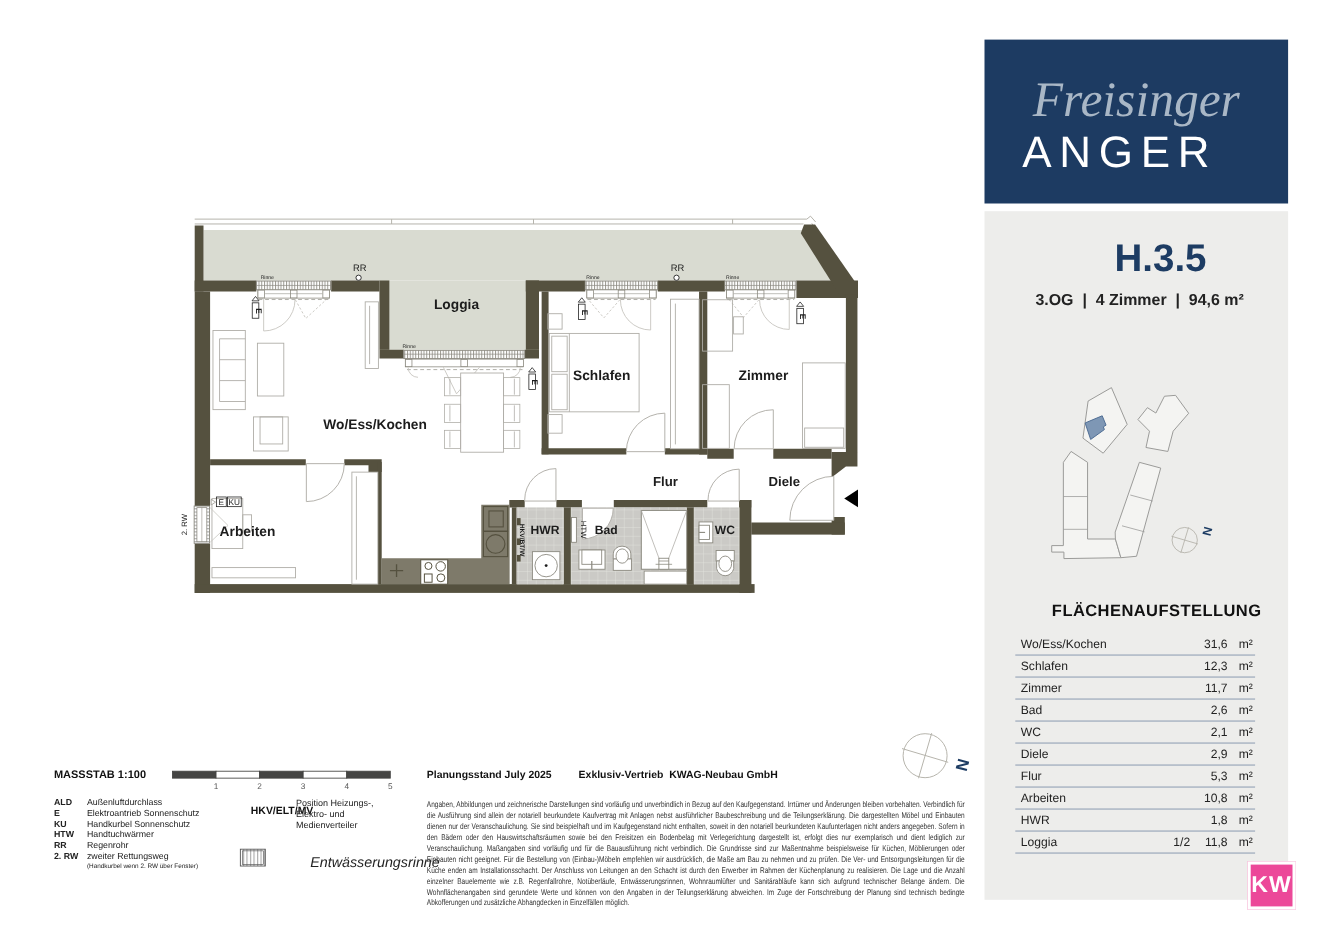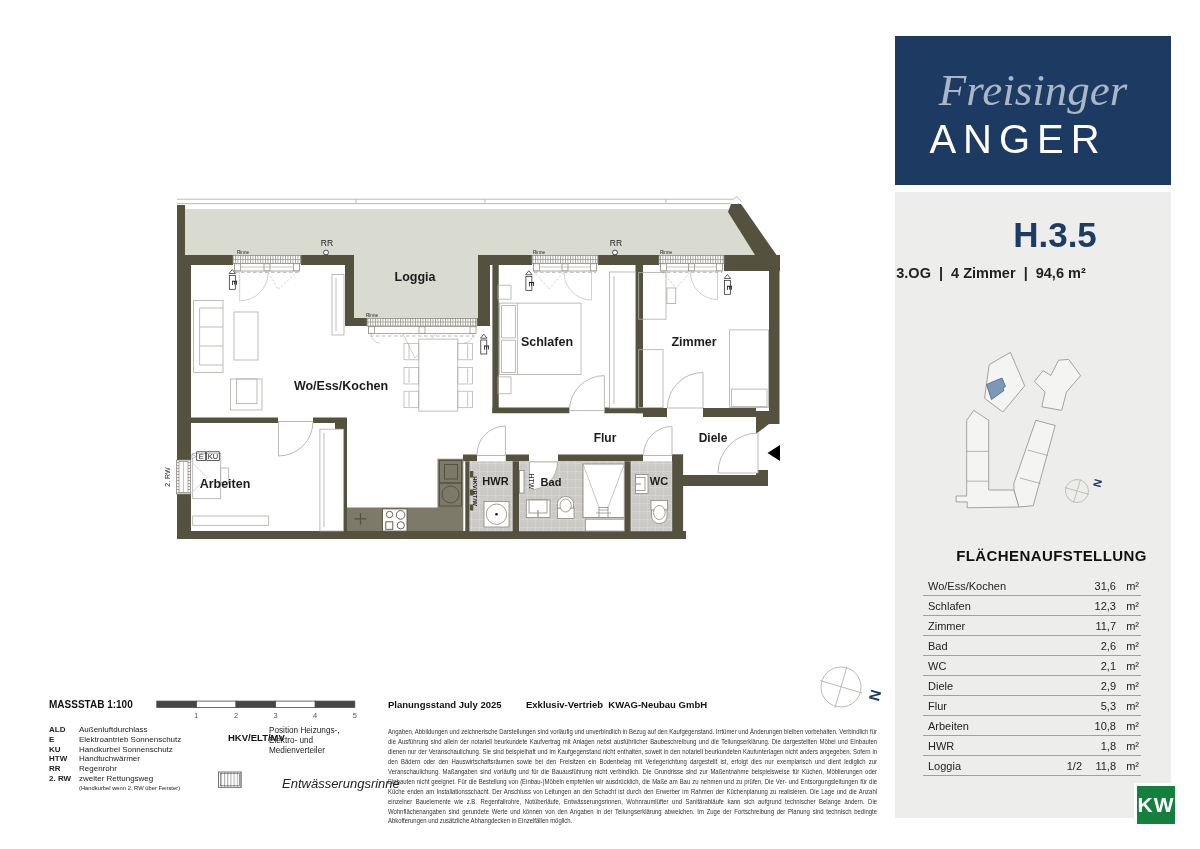--- a/index.html
+++ b/index.html
@@ -3,29 +3,29 @@
 <meta charset="utf-8">
 <style>
   html,body{margin:0;padding:0;background:#fff;width:1200px;height:849px;overflow:hidden;}
   body{font-family:"Liberation Sans", sans-serif;position:relative;}
   .abs{position:absolute;}
   #panel{left:895px;top:192px;width:276px;height:626px;background:#ededeb;}
   #bluebox{left:895px;top:36px;width:276px;height:149px;background:#1d3b62;}
   #script{left:895px;top:64px;width:276px;text-align:center;font-family:"Liberation Serif",serif;font-style:italic;color:#a9b7c6;font-size:45px;letter-spacing:0px;}
   #anger{left:895px;top:117px;width:239px;text-align:center;color:#fff;font-size:40px;letter-spacing:7px;text-indent:7px;font-weight:400;}
   #h35{left:895px;top:215px;width:320px;text-align:center;color:#1d3c63;font-size:35px;font-weight:bold;}
-  #subt{left:853px;top:265px;width:276px;text-align:center;color:#222;font-size:14.5px;font-weight:bold;}
+  #subt{left:898px;top:265px;width:276px;text-align:center;color:#222;font-size:14.5px;font-weight:bold;}
   #flaeche{left:895px;top:547px;width:313px;text-align:center;color:#111;font-size:15px;font-weight:bold;letter-spacing:0.4px;}
   #table{left:923px;top:576px;width:218px;font-size:11px;color:#222;}
   .trow{position:relative;height:19px;border-bottom:1px solid #94a2b6;}
   .trow .n{position:absolute;left:5px;bottom:3px;}
   .trow .h{position:absolute;right:59px;bottom:3px;}
   .trow .v{position:absolute;right:25px;bottom:3px;}
   .trow .u{position:absolute;right:2px;bottom:3px;}
-  #kw{left:1134px;top:783px;width:38px;height:38px;border:3px solid #fff;background:#15803d;color:#fff;font-size:21px;font-weight:bold;text-align:center;line-height:38px;letter-spacing:1px;}
+  #kw{left:1134px;top:783px;width:38px;height:38px;border:3px solid #fff;background:#ec4899;color:#fff;font-size:21px;font-weight:bold;text-align:center;line-height:38px;letter-spacing:1px;}
   #masstab{left:49px;top:699px;font-size:10px;font-weight:bold;color:#111;}
   #legend{left:49px;top:725px;font-size:8px;color:#222;line-height:9.8px;}
   #legend b{display:inline-block;width:30px;font-size:8px;}
   #hkv{left:208px;top:732px;font-size:9.5px;font-weight:bold;color:#111;padding-left:20px;}
   #poslbl{left:269px;top:726px;font-size:8.2px;color:#222;line-height:9.8px;}
   #entw{left:282px;top:776px;font-size:13px;color:#222;font-style:italic;}
   #plstand{left:388px;top:699px;font-size:9.5px;font-weight:bold;color:#111;}
   #exkl{left:526px;top:699px;font-size:9.5px;font-weight:bold;color:#111;}
   #disc{left:388px;top:727px;width:617px;font-size:7.5px;line-height:9.93px;color:#333;text-align:justify;transform:scale(0.7926,1);transform-origin:0 0;}
 </style>

